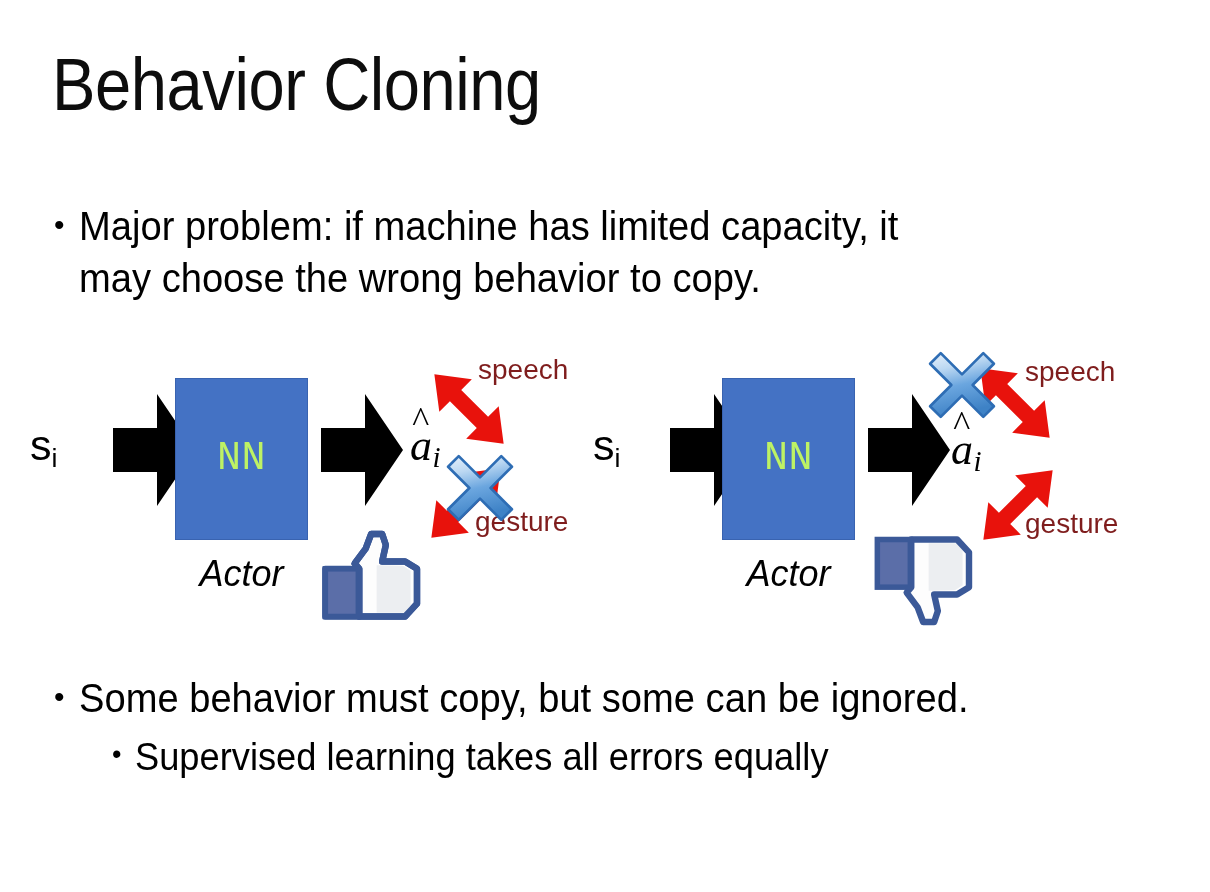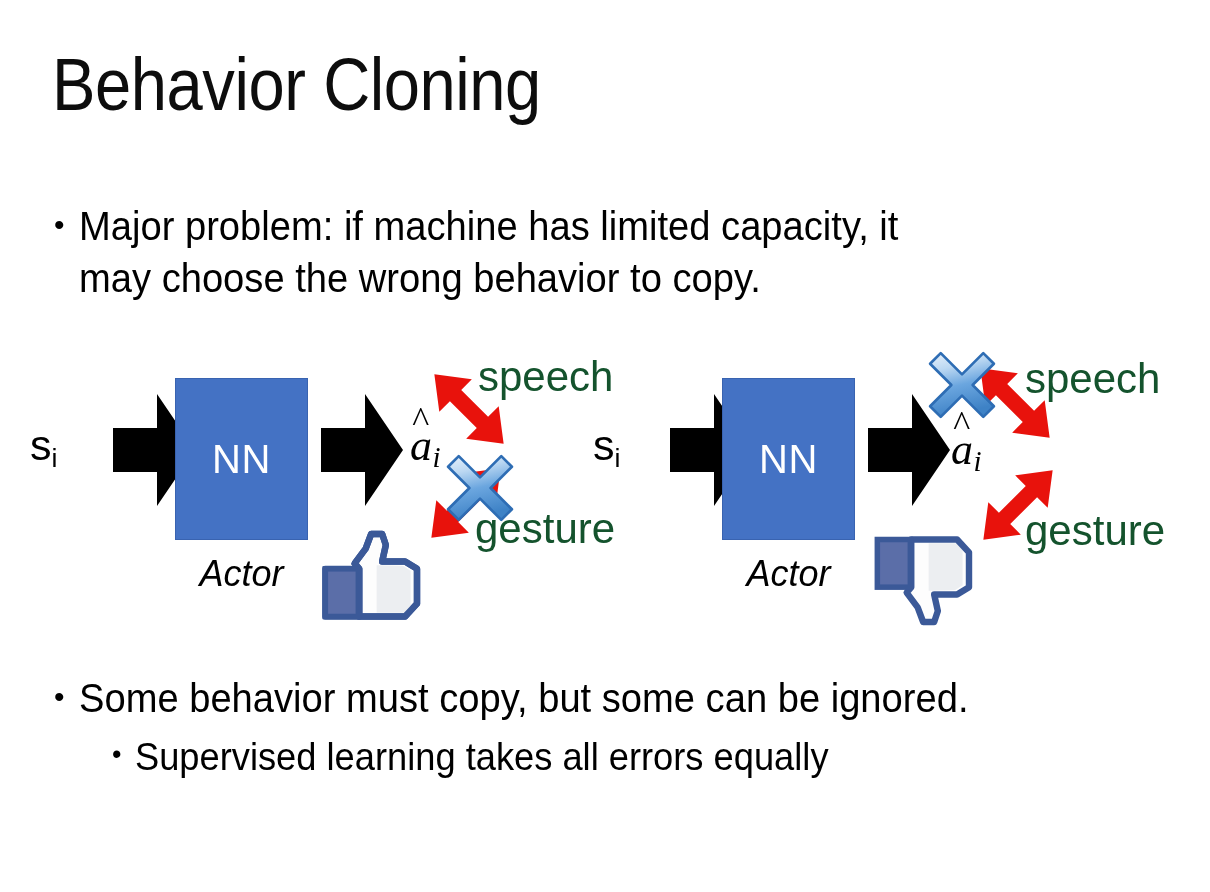--- a/index.html
+++ b/index.html
@@ -104,22 +104,22 @@
   .nn-box {
     position: absolute;
     background: #4472C4;
     border: 1.5px solid #3963B0;
     box-sizing: border-box;
     display: flex;
     align-items: center;
     justify-content: center;
   }
   .nn-label {
-    color: #ffffff;
-    font-family: Liberation Sans, sans-serif;
+    color: #bef264;
+    font-family: Liberation Mono, monospace;
     font-size: 40px;
     line-height: 1;
     letter-spacing: 0.5px;
   }
 
   .actor-label {
     position: absolute;
     font-family: "Liberation Sans", sans-serif;
     font-size: 36px;
     line-height: 1;
@@ -156,23 +156,23 @@
     font-size: 0.66em;
     vertical-align: baseline;
     position: relative;
     top: 0.23em;
     left: 0.02em;
   }
 
   .branch-label {
     position: absolute;
     font-family: "Liberation Sans", sans-serif;
-    font-size: 42px;
-    line-height: 1;
-    color: #14532d;
+    font-size: 28px;
+    line-height: 1;
+    color: #7f1d1d;
     white-space: nowrap;
   }
 
   .red-arrow { position: absolute; }
   .blue-x   { position: absolute; }
   .thumb    { position: absolute; }
 </style>
 </head>
 <body>
 

